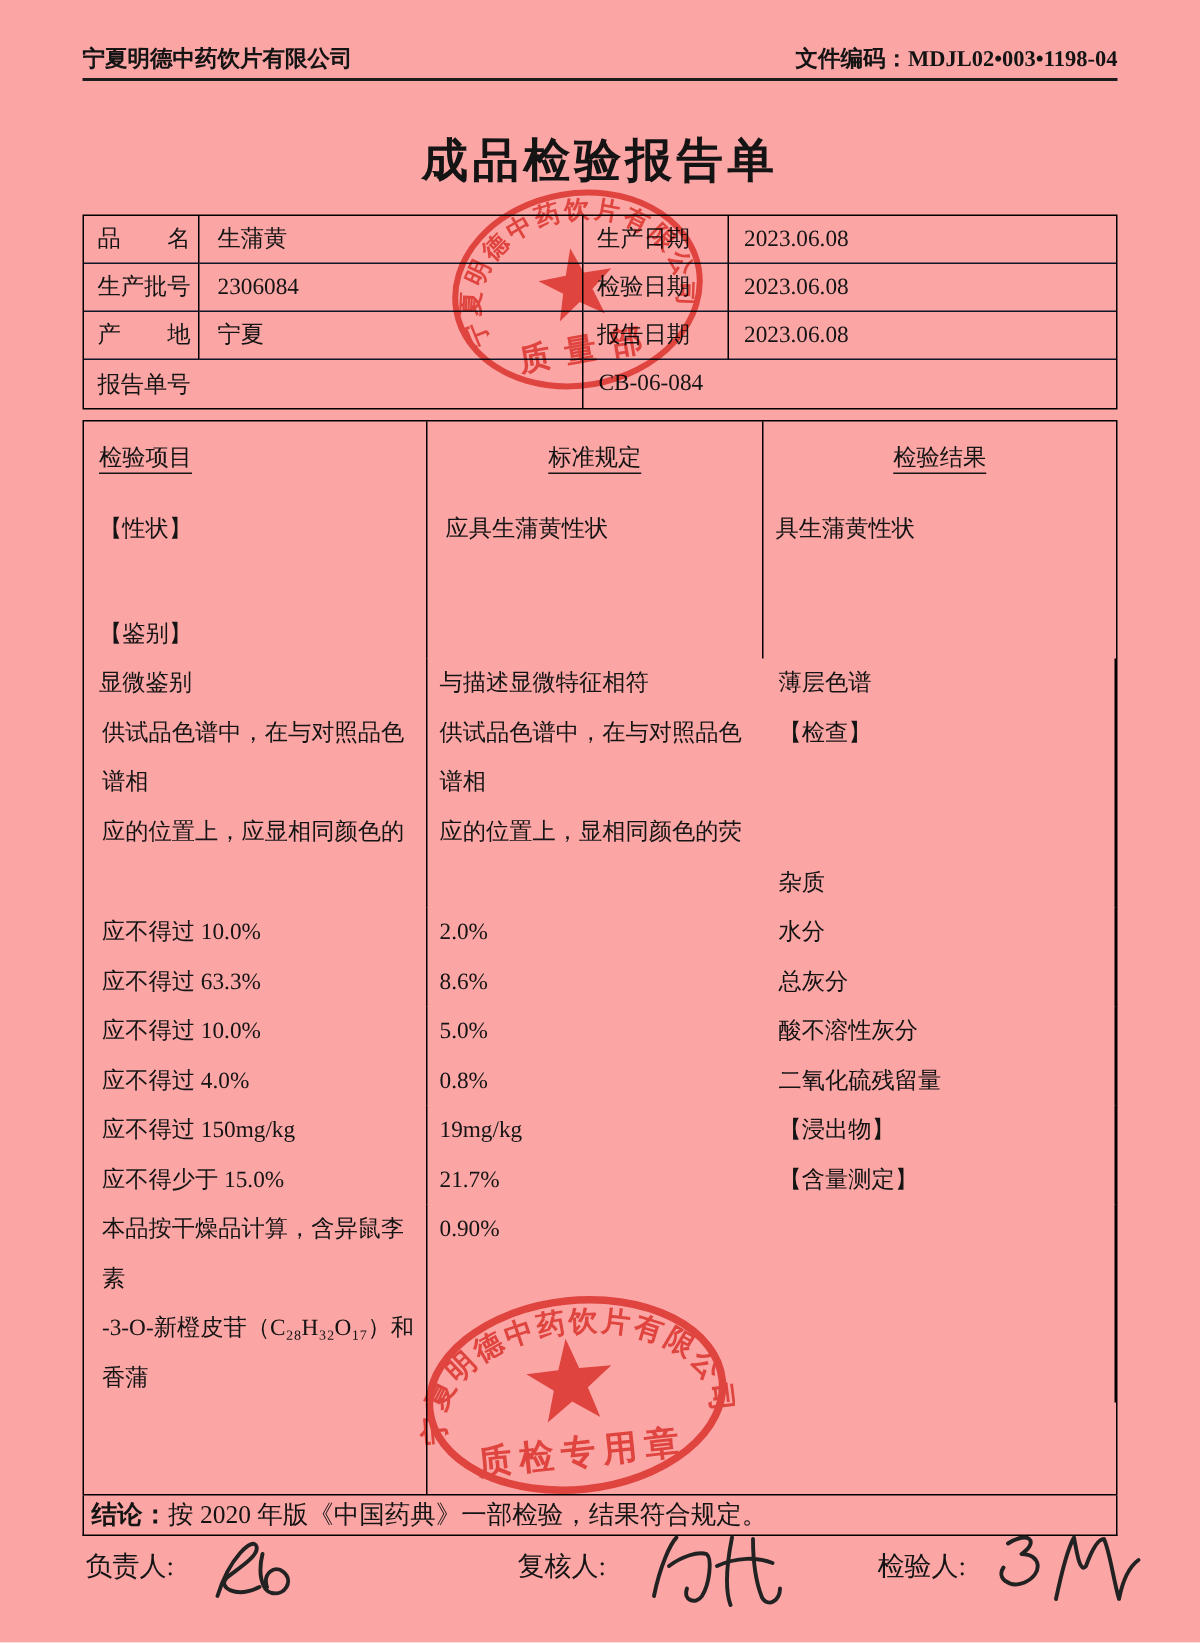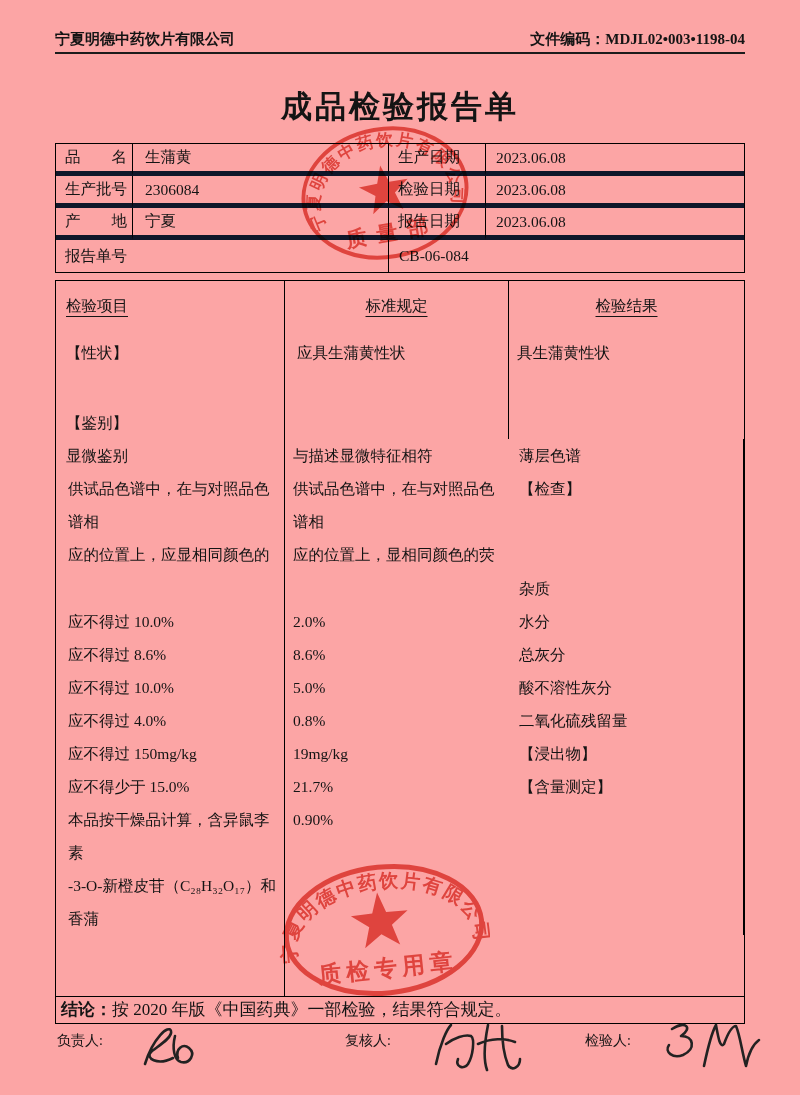--- a/index.html
+++ b/index.html
@@ -12,21 +12,21 @@
        align-items:flex-end;font-size:15px;font-weight:bold;padding-bottom:3px;box-sizing:border-box;}
   .title{position:absolute;left:0;top:86px;width:800px;text-align:center;
          font-size:31px;font-weight:bold;letter-spacing:3px;}
 
   
   .info{position:absolute;left:55px;top:143px;width:690px;height:130px;border:1px solid #000;
         display:grid;grid-template-columns:77px 256px 97px 1fr;grid-template-rows:32px 32px 32px 32px;
         font-size:15.5px;box-sizing:border-box;}
   .info>div{display:flex;align-items:center;box-sizing:border-box;white-space:pre;}
   .br{border-right:1px solid #000;}
-  .bb{border-bottom:5px solid #0f172a;}
+  .bb{border-bottom:1px solid #0f172a;}
   .lab{padding-left:9px;}
   .val{padding-left:12px;}
   .val2{padding-left:10px;}
   .span2a{grid-column:1/3;}
   .span2b{grid-column:3/5;}
 
   
   .main{position:absolute;left:55px;top:280px;width:690px;height:717px;border:1px solid #000;
         display:grid;grid-template-columns:229px 224px 1fr;
         grid-template-rows:55px 70px 33px 33px 100px 33px 33px 33px 33px 33px 33px 33px 132px 1fr;
@@ -36,21 +36,21 @@
   .c2{border-right:1px solid #000;padding-left:12px;}
   .c3{padding-left:8px;}
   .hcell{font-size:15.5px;padding-top:8px;line-height:22px;}
   .hcell span{text-decoration:underline;text-underline-offset:5px;}
   .hc{text-align:center;padding-left:0;}
 
   
   .concl{position:absolute;left:55px;top:997px;width:690px;height:27px;border:1px solid #000;
          border-top:none;box-sizing:border-box;font-size:17px;line-height:25px;padding-left:5px;white-space:pre;}
   .concl b{font-weight:bold;}
-  .signs{position:absolute;left:55px;top:1026px;width:690px;height:64px;font-size:14px;}
+  .signs{position:absolute;left:55px;top:1026px;width:690px;height:64px;font-size:18px;}
   .signs .slabel{position:absolute;top:6px;}
   .sig{position:absolute;}
   .sig path{stroke:#222;stroke-width:2.6;fill:none;stroke-linecap:round;stroke-linejoin:round;}
 
   
   .stamp{position:absolute;pointer-events:none;mix-blend-mode:multiply;opacity:.85;}
 </style>
 </head>
 <body>
 
@@ -109,21 +109,21 @@
 
     <div class="c1">【检查】</div>
     <div class="c2"></div>
     <div class="c3"></div>
 
     <div class="c1">杂质</div>
     <div class="c2">应不得过 10.0%</div>
     <div class="c3">2.0%</div>
 
     <div class="c1">水分</div>
-    <div class="c2">应不得过 8.6%</div>
+    <div class="c2">应不得过 63.3%</div>
     <div class="c3">8.6%</div>
 
     <div class="c1">总灰分</div>
     <div class="c2">应不得过 10.0%</div>
     <div class="c3">5.0%</div>
 
     <div class="c1">酸不溶性灰分</div>
     <div class="c2">应不得过 4.0%</div>
     <div class="c3">0.8%</div>
 

